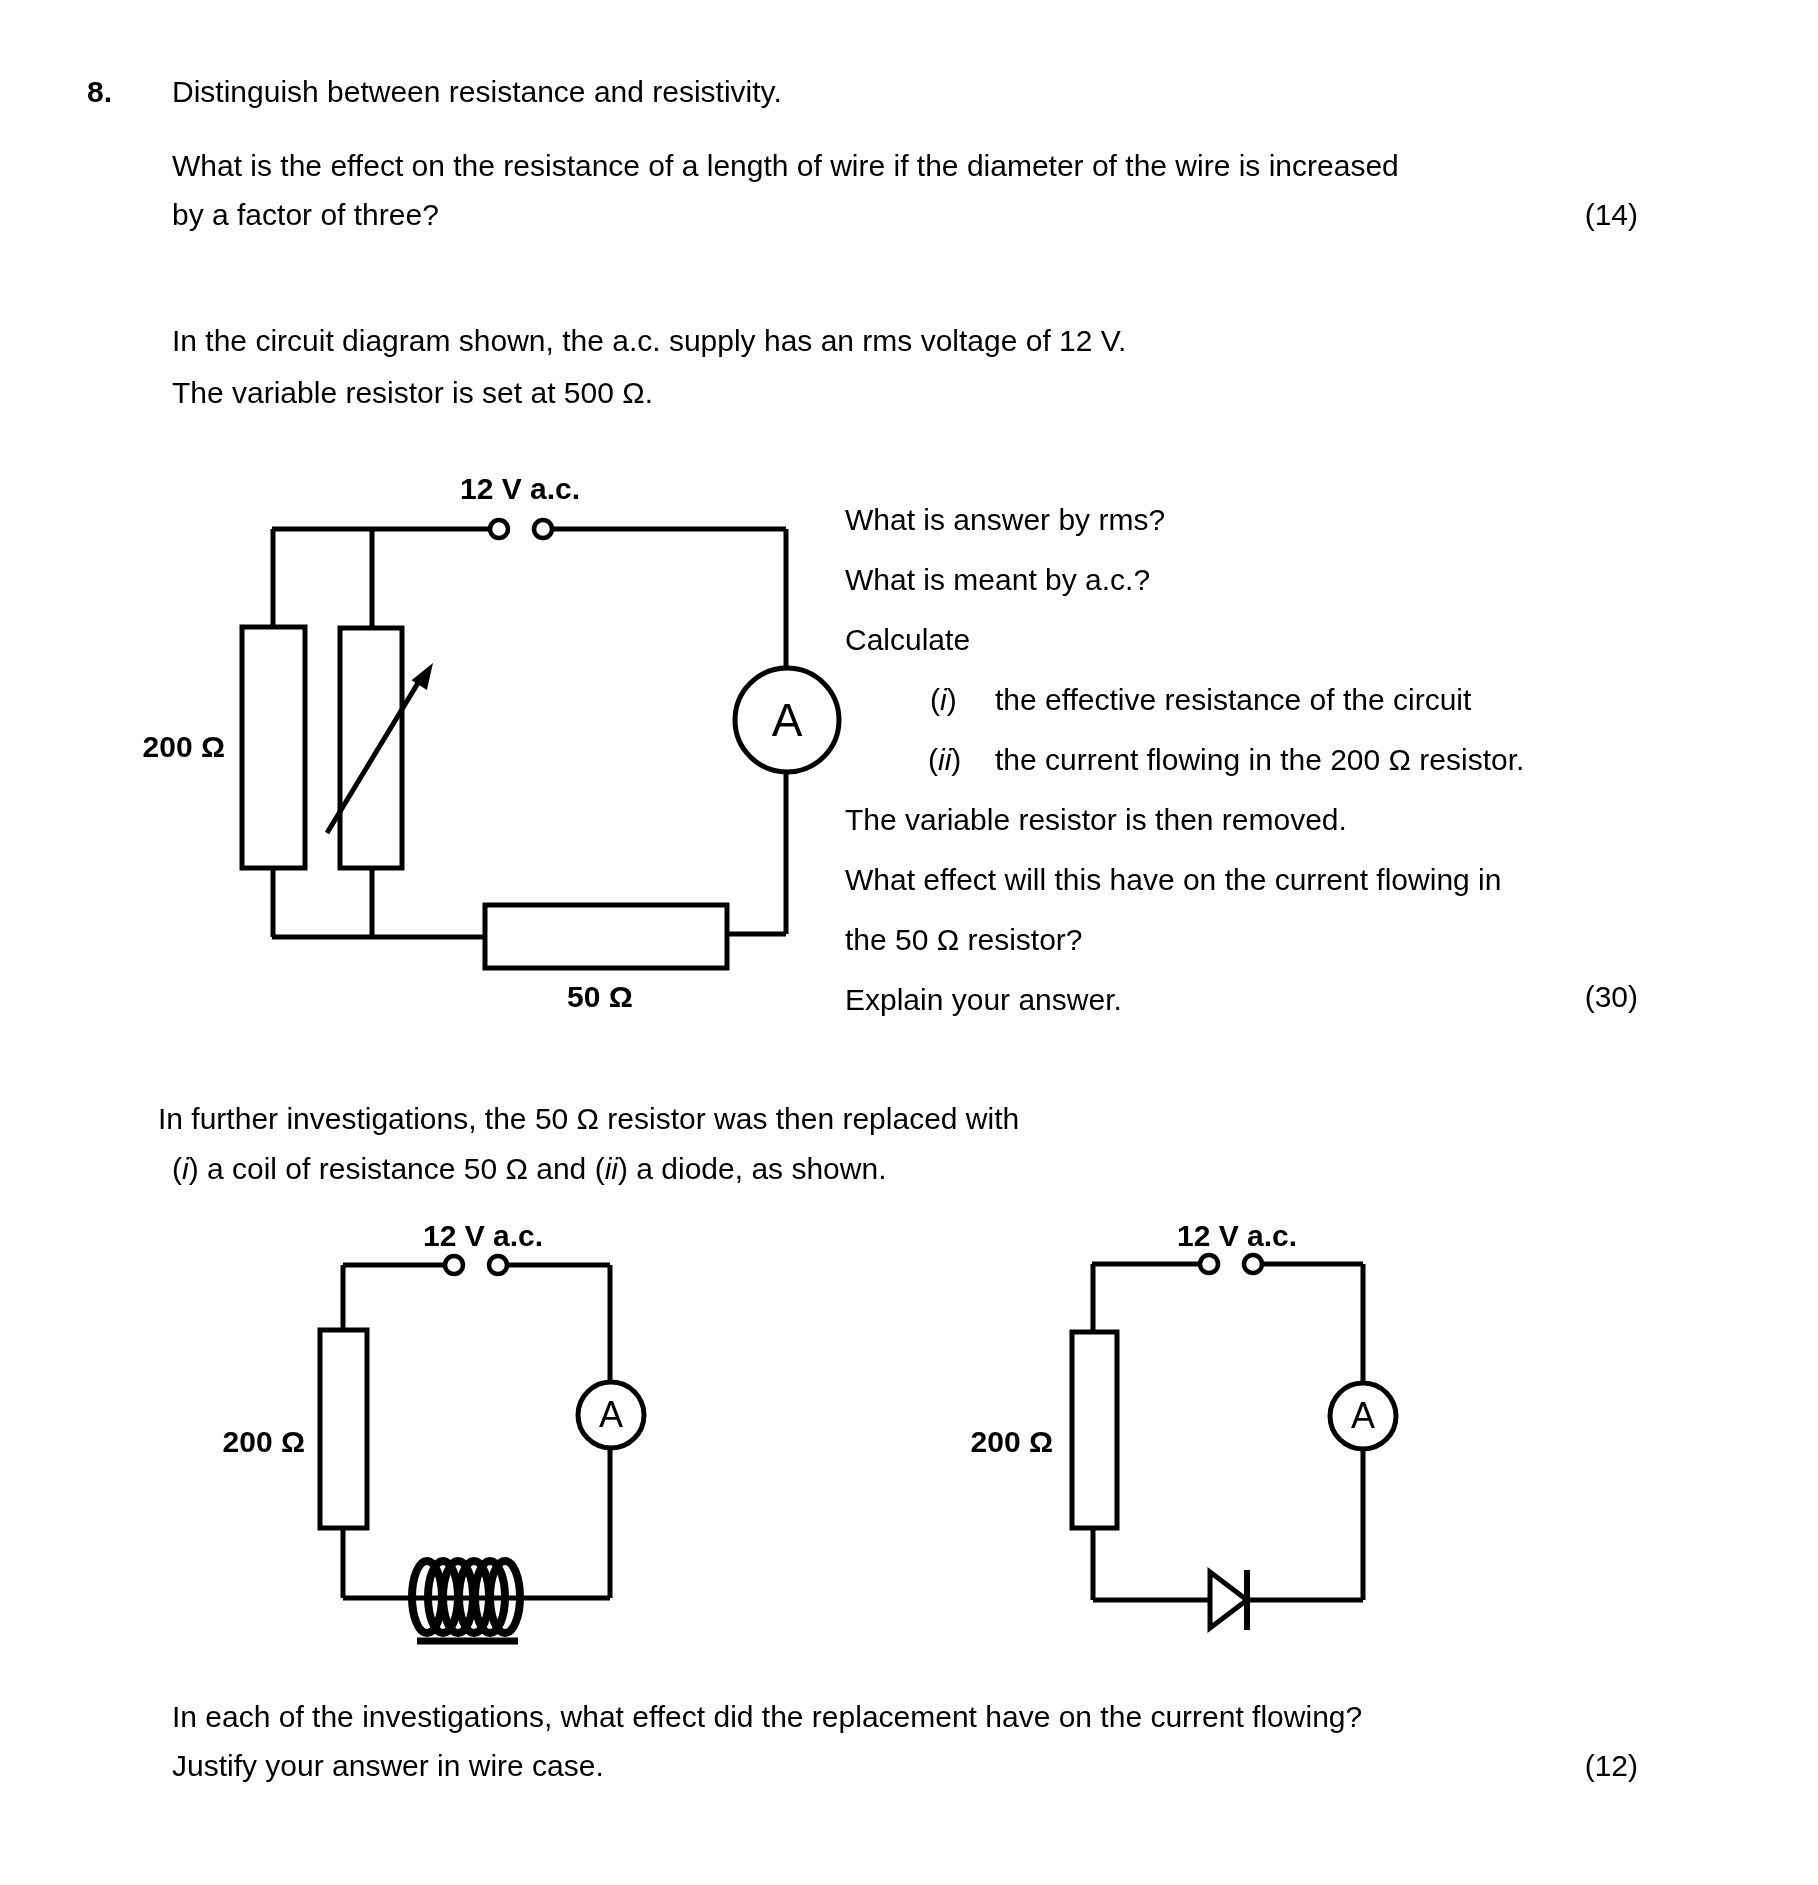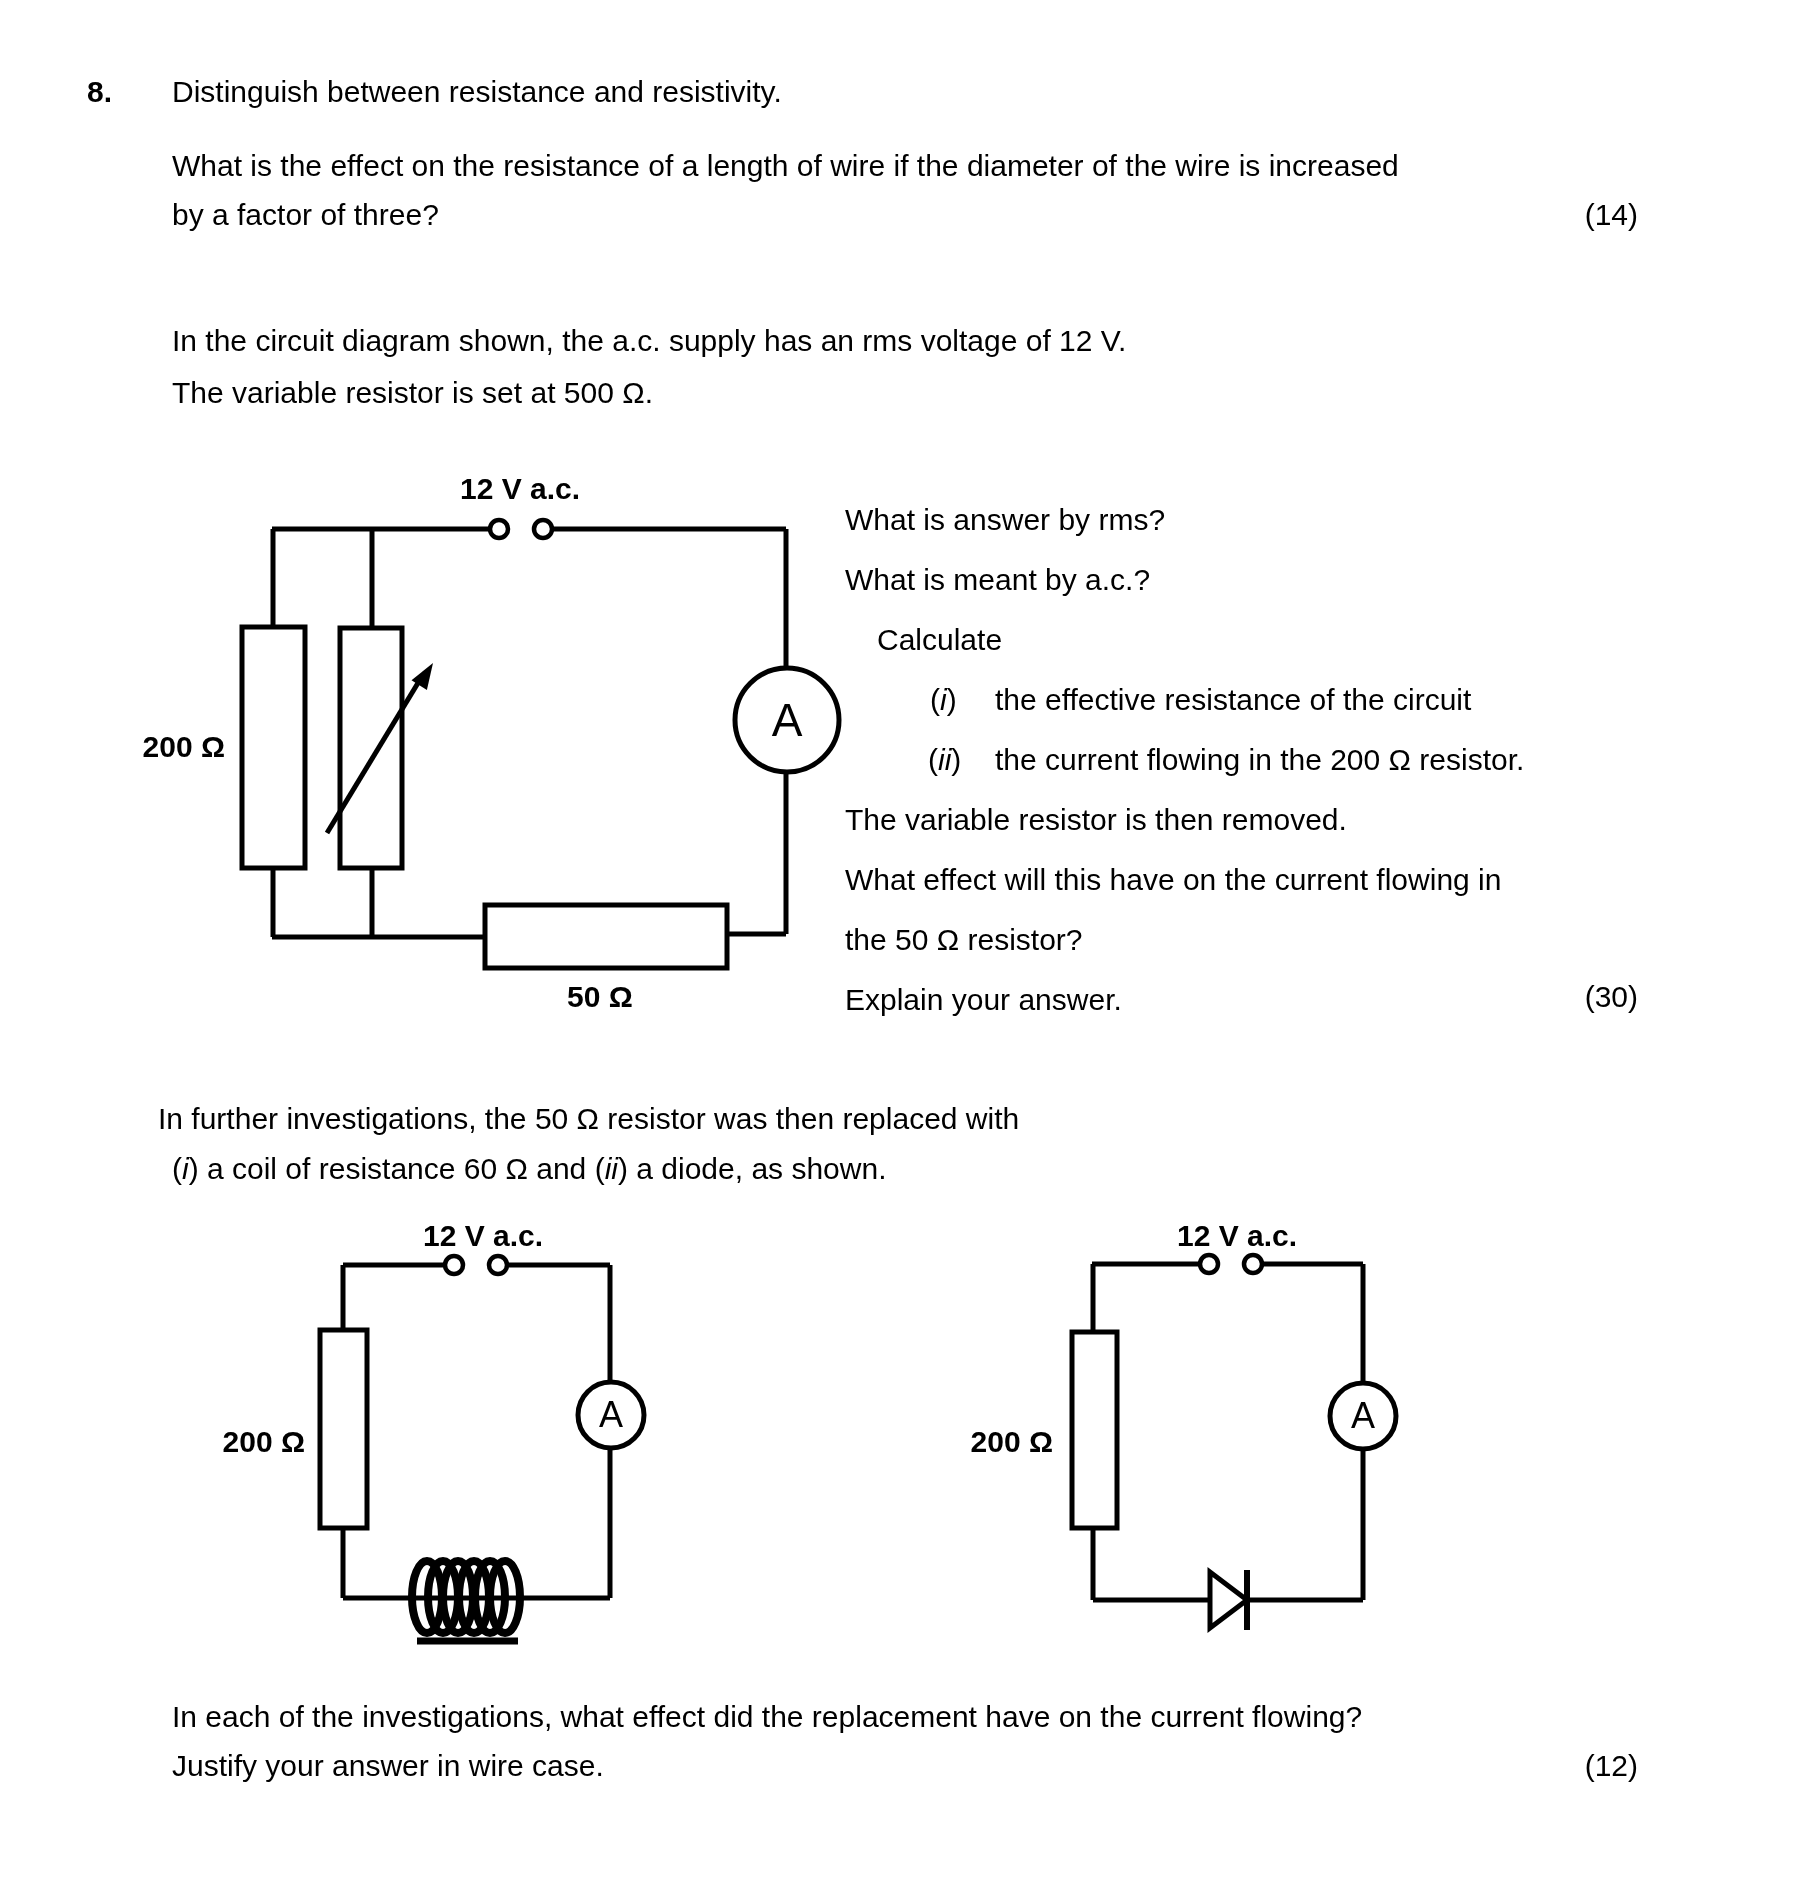--- a/index.html
+++ b/index.html
@@ -96,36 +96,36 @@
   <div class="tl" style="left:172px;top:322px;">In the circuit diagram shown, the a.c. supply has an rms voltage of 12 V.</div>
   <div class="tl" style="left:172px;top:374px;">The variable resistor is set at 500 Ω.</div>
 
   <div class="dlabel center" style="left:520px;top:476px;">12 V a.c.</div>
   <div class="dlabel" style="right:1593px;top:734px;">200 Ω</div>
   <div class="dlabel center" style="left:600px;top:984px;">50 Ω</div>
   <div class="alabel" style="left:747px;top:692px;width:80px;line-height:56px;font-size:46px;">A</div>
 
   <div class="tl" style="left:845px;top:501px;">What is answer by rms?</div>
   <div class="tl" style="left:845px;top:561px;">What is meant by a.c.?</div>
-  <div class="tl" style="left:845px;top:621px;margin-left:32px;">Calculate</div>
+  <div class="tl" style="left:845px;top:621px;">Calculate</div>
 
   <div class="tl" style="left:930px;top:681px;"><span>(</span><span class="it">i</span><span>)</span></div>
   <div class="tl" style="left:995px;top:681px;">the effective resistance of the circuit</div>
 
   <div class="tl" style="left:928px;top:741px;"><span>(</span><span class="it">ii</span><span>)</span></div>
   <div class="tl" style="left:995px;top:741px;">the current flowing in the 200 Ω resistor.</div>
 
   <div class="tl" style="left:845px;top:801px;">The variable resistor is then removed.</div>
   <div class="tl" style="left:845px;top:861px;">What effect will this have on the current flowing in</div>
   <div class="tl" style="left:845px;top:921px;">the 50 Ω resistor?</div>
   <div class="tl" style="left:845px;top:981px;">Explain your answer.</div>
   <div class="marks" style="right:180px;top:978px;">(30)</div>
 
   <div class="tl" style="left:158px;top:1100px;">In further investigations, the 50 Ω resistor was then replaced with</div>
-  <div class="tl" style="left:172px;top:1150px;"><span>(</span><span class="it">i</span><span>) a coil of resistance 60 Ω and (</span><span class="it">ii</span><span>) a diode, as shown.</span></div>
+  <div class="tl" style="left:172px;top:1150px;"><span>(</span><span class="it">i</span><span>) a coil of resistance 50 Ω and (</span><span class="it">ii</span><span>) a diode, as shown.</span></div>
 
   <div class="dlabel center" style="left:483px;top:1223px;">12 V a.c.</div>
   <div class="dlabel" style="right:1513px;top:1429px;">200 Ω</div>
   <div class="alabel" style="left:576px;top:1393px;width:70px;line-height:44px;font-size:36px;">A</div>
 
   <div class="dlabel center" style="left:1237px;top:1223px;">12 V a.c.</div>
   <div class="dlabel" style="right:765px;top:1429px;">200 Ω</div>
   <div class="alabel" style="left:1328px;top:1394px;width:70px;line-height:44px;font-size:36px;">A</div>
 
   <div class="tl" style="left:172px;top:1698px;">In each of the investigations, what effect did the replacement have on the current flowing?</div>

